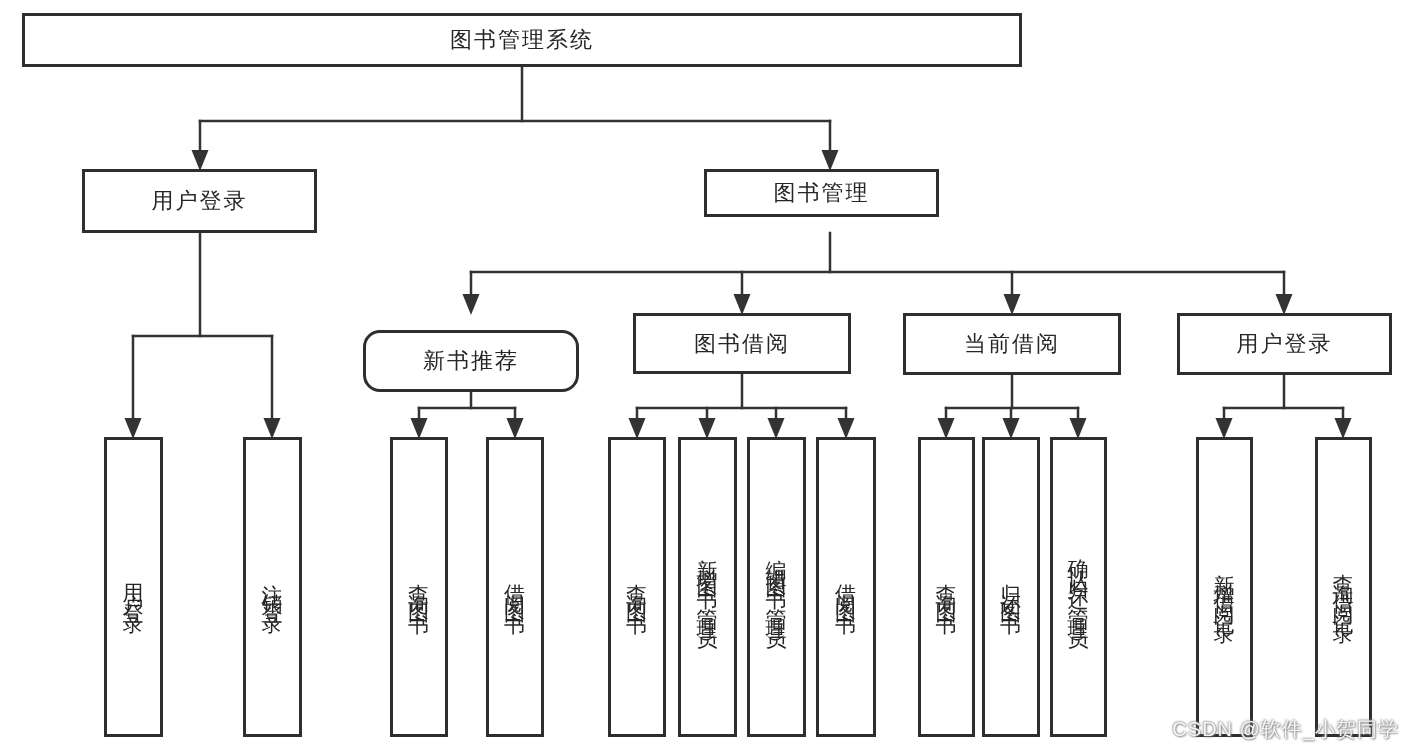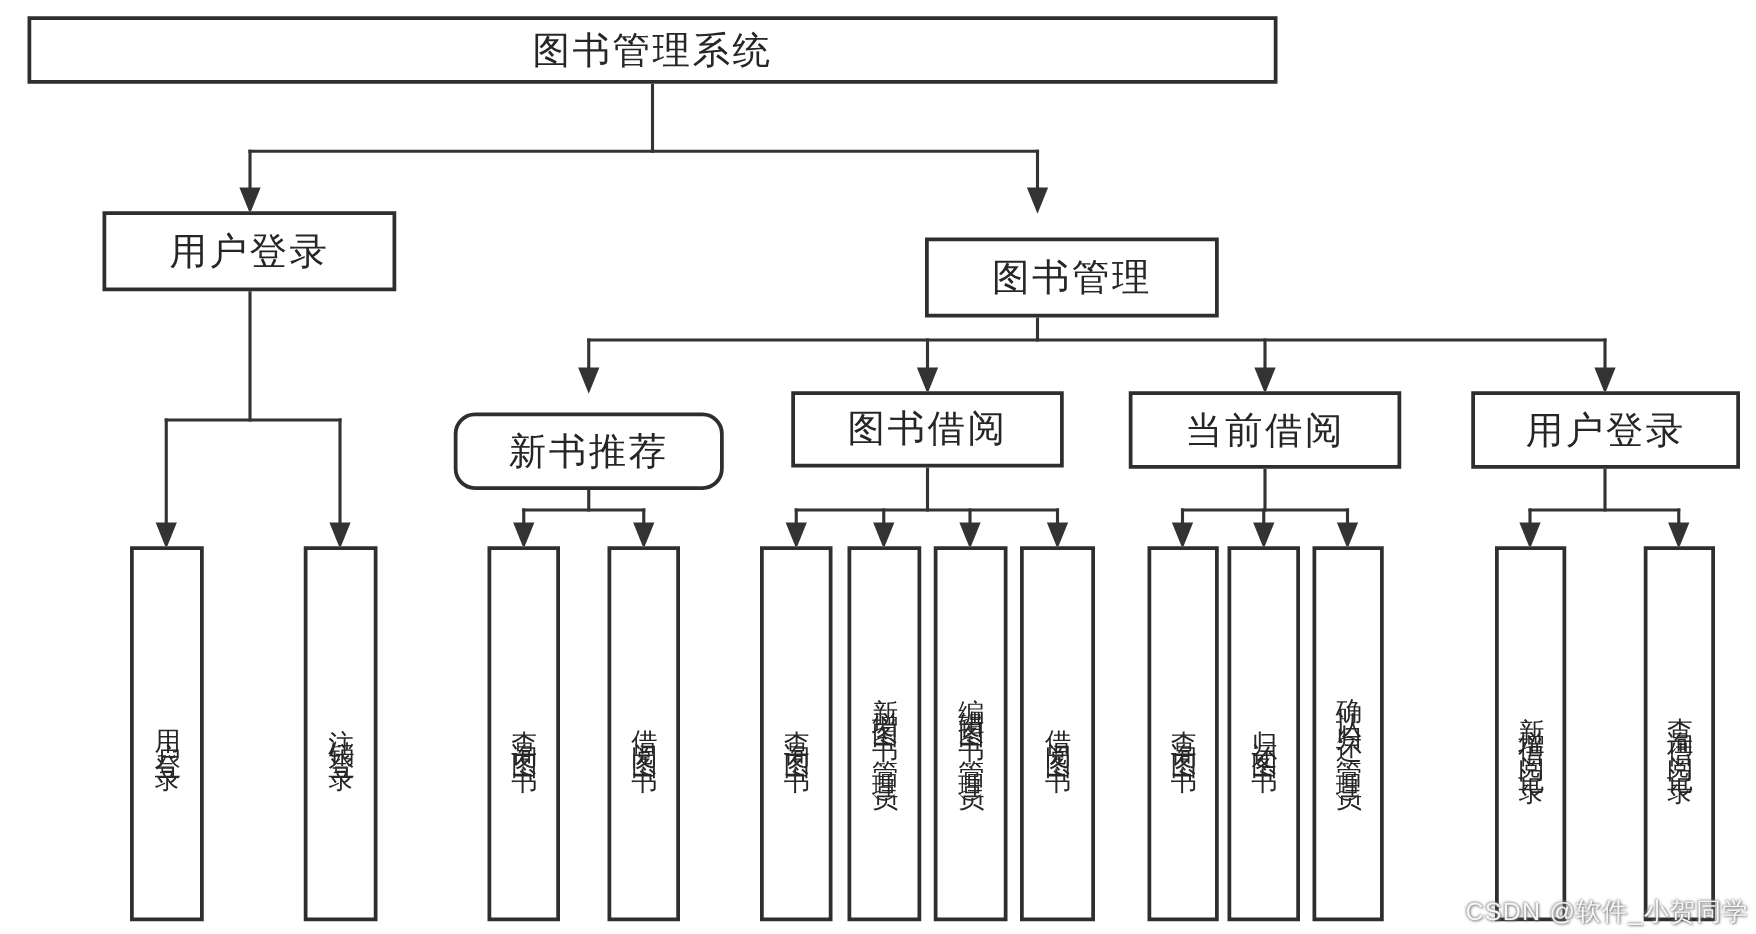--- a/index.html
+++ b/index.html
@@ -8,21 +8,21 @@
     width:1405px;height:747px;
     background:#ffffff;
     font-family:"Liberation Sans","DejaVu Sans",sans-serif;
     overflow:hidden;
   }
   .wires{position:absolute;left:0;top:0;width:1405px;height:747px;}
   .hbox{
     position:absolute;box-sizing:border-box;
     border:3px solid #2e2e2e;background:#ffffff;
     display:flex;align-items:center;justify-content:center;
-    font-size:30px;letter-spacing:2px;color:#262626;
+    font-size:22px;letter-spacing:2px;color:#262626;
     z-index:2;
   }
   .vbox{
     position:absolute;box-sizing:border-box;
     border:3px solid #2e2e2e;background:#ffffff;
     display:flex;align-items:center;justify-content:center;
     z-index:2;
   }
   .vtext{
     writing-mode:vertical-rl;
@@ -125,21 +125,21 @@
     </g>
   </svg>
 
   <div class="hbox" style="left:22px;top:13px;width:1000px;height:54px;">
     <span>图书管理系统</span>
   </div>
 
   <div class="hbox" style="left:82px;top:169px;width:235px;height:64px;">
     <span>用户登录</span>
   </div>
-  <div class="hbox" style="left:740px;top:169px;width:235px;height:64px;margin-top:21px;">
+  <div class="hbox" style="left:704px;top:169px;width:235px;height:48px;">
     <span>图书管理</span>
   </div>
 
   <div class="hbox" style="left:363px;top:330px;width:216px;height:62px;border-radius:17px;">
     <span>新书推荐</span>
   </div>
   <div class="hbox" style="left:633px;top:313px;width:218px;height:61px;">
     <span>图书借阅</span>
   </div>
   <div class="hbox" style="left:903px;top:313px;width:218px;height:62px;">

